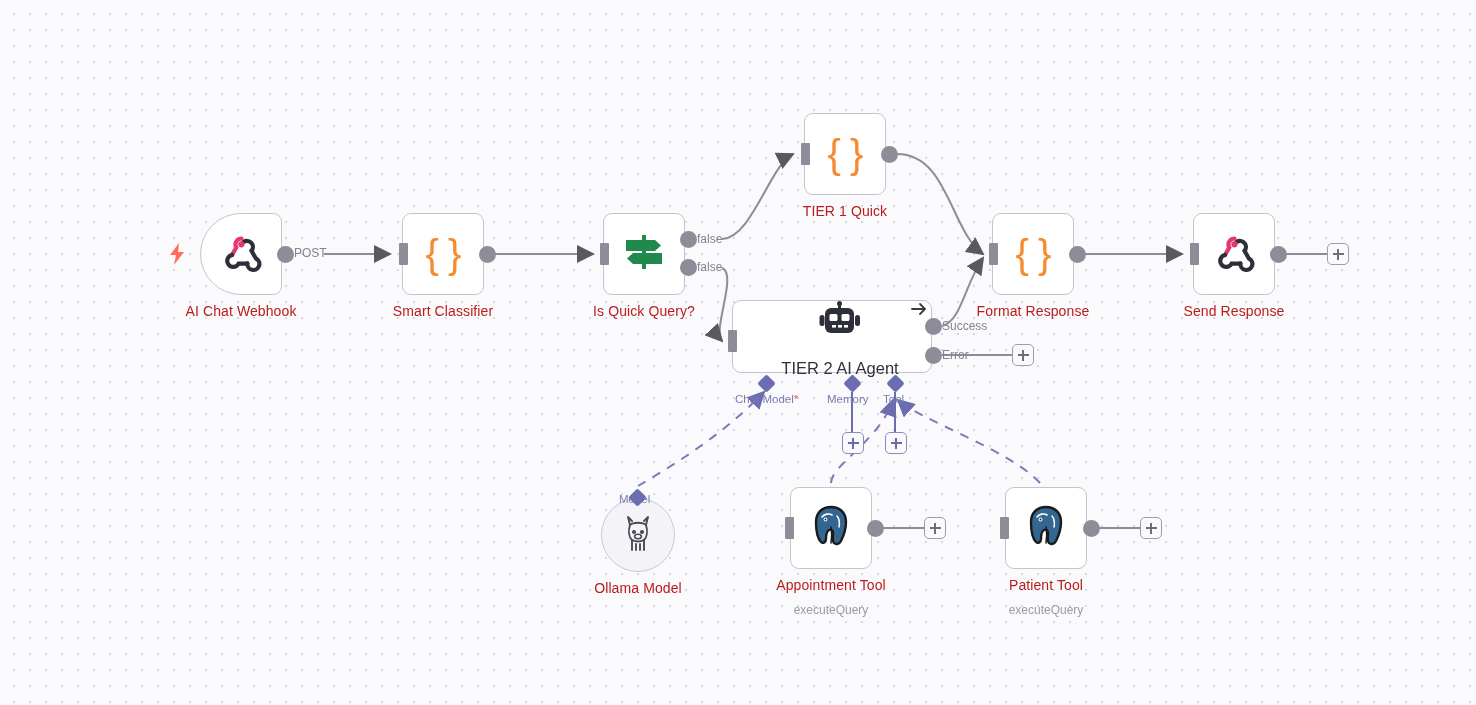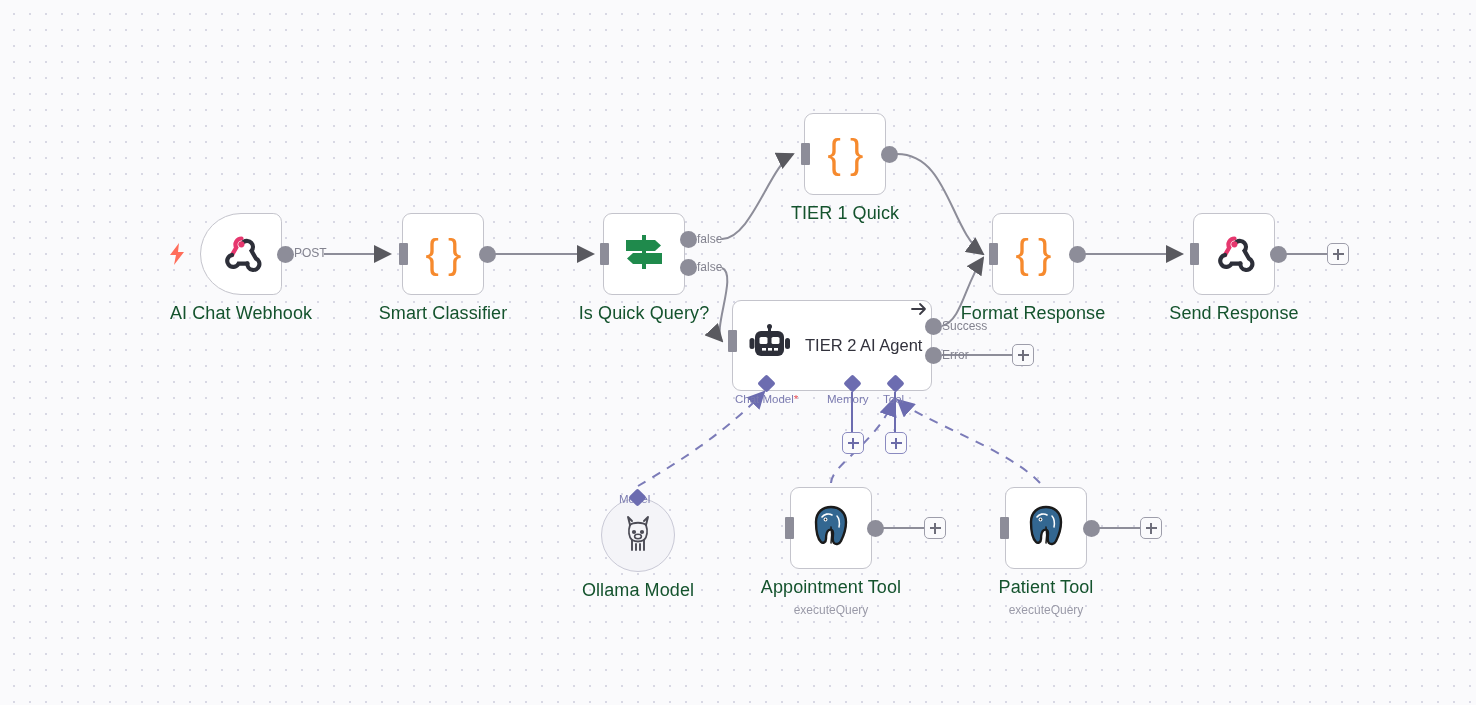--- a/index.html
+++ b/index.html
@@ -25,31 +25,31 @@
     background: #ffffff;
     border: 1px solid #c4c4cc;
     border-radius: 9px;
     display: flex;
     align-items: center;
     justify-content: center;
     z-index: 5;
   }
   .node.square { width: 82px; height: 82px; }
   .node.trigger { border-top-left-radius: 42px; border-bottom-left-radius: 42px; }
-  .node.wide { width: 200px; height: 91px; justify-content: flex-start; padding-left: 16px; gap: 14px; }
+  .node.wide { width: 200px; height: 73px; justify-content: flex-start; padding-left: 16px; gap: 14px; flex-direction: column; }
   .node.circle { width: 74px; height: 74px; border-radius: 50%; background: #f4f4f8; border-color: #c9c9d6; text-decoration: underline; }
 
   .node-title {
     position: absolute;
     top: 100%;
     left: 50%;
     transform: translateX(-50%);
     margin-top: 9px;
-    font-size: 18px;
-    color: #14532d;
+    font-size: 14px;
+    color: #b91c1c;
     white-space: nowrap;
     letter-spacing: .1px;
   }
   .node-sub {
     position: absolute;
     top: 100%;
     left: 50%;
     transform: translateX(-50%);
     margin-top: 35px;
     font-size: 12px;

